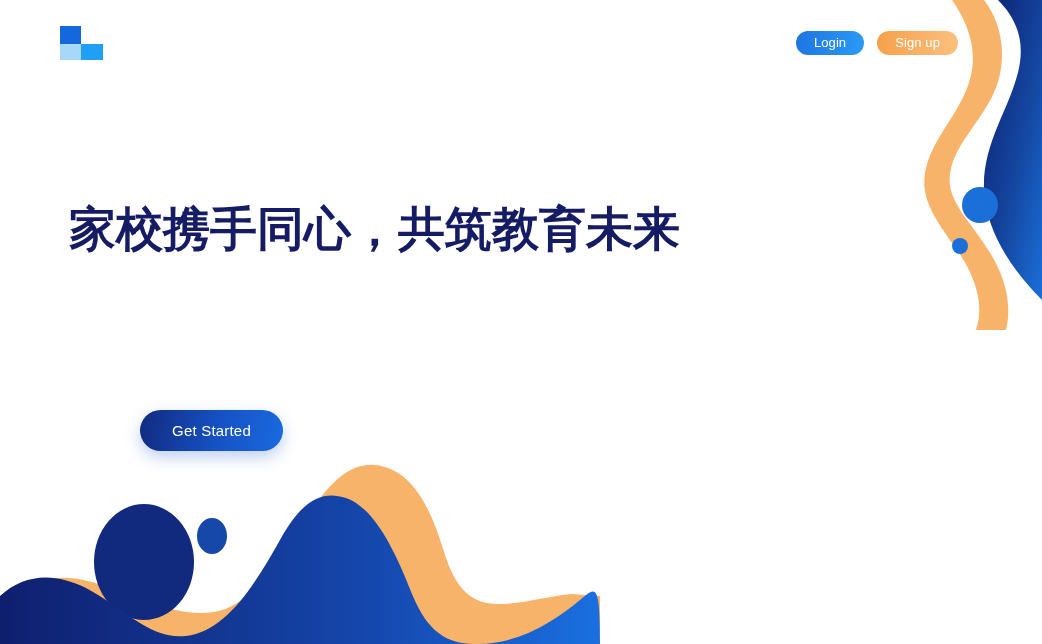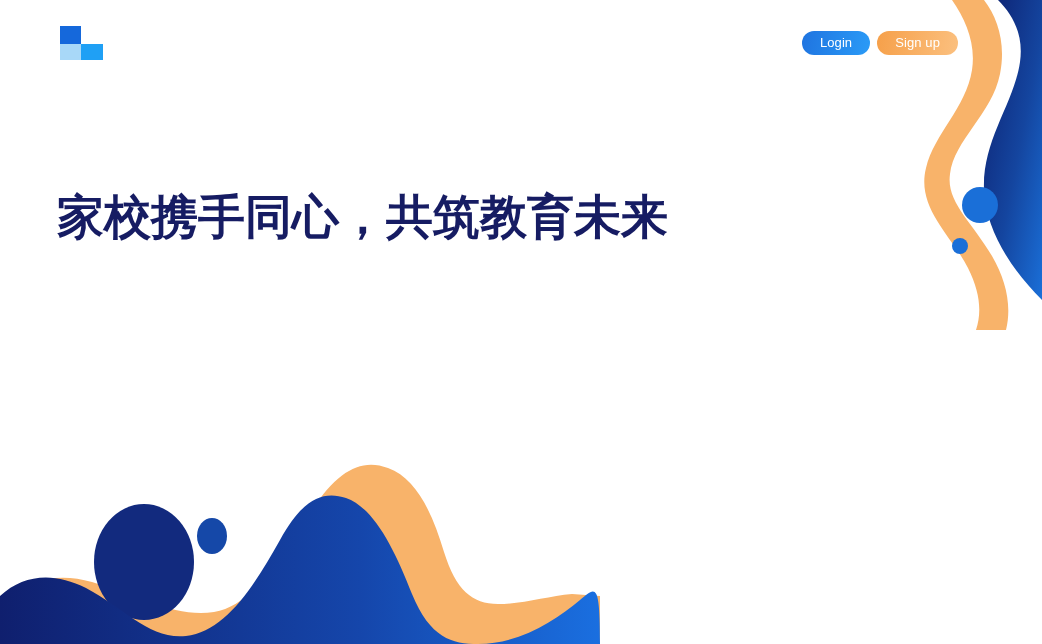--- a/index.html
+++ b/index.html
@@ -47,21 +47,21 @@
   .logo-sq.a { left: 0;    top: 0;  width: 21px; height: 18px; background: #1568db; }
   .logo-sq.b { left: 0;    top: 18px; width: 21px; height: 16px; background: #a8d8f8; }
   .logo-sq.c { left: 21px; top: 18px; width: 22px; height: 16px; background: #1fa0f5; }
 
   .nav-actions {
     position: absolute;
     right: 84px;
     top: 31px;
     display: flex;
     align-items: center;
-    gap: 7px;
+    gap: 13px;
   }
   .btn-pill {
     border: none;
     outline: none;
     cursor: pointer;
     color: #ffffff;
     font-family: "Liberation Sans", sans-serif;
     font-size: 13px;
     font-weight: 400;
     letter-spacing: .1px;
@@ -76,21 +76,21 @@
 
   
   .hero {
     position: absolute;
     left: 57px;
     top: 186px;
     z-index: 4;
     width: 900px;
   }
   .headline {
-    margin: 0;
+    margin: 12px;
     color: #161c63;
     font-family: "Liberation Sans", "DejaVu Sans", sans-serif;
     font-size: 47px;
     font-weight: bold;
     line-height: 62px;
     letter-spacing: 0px;
     white-space: nowrap;
   }
   .headline .line { display: block; }
 
@@ -225,14 +225,17 @@
       <button class="btn-pill btn-signup">Sign up</button>
     </div>
   </div>
 
   <div class="hero">
     <h1 class="headline">
       <span class="line">家校携手同心，共筑教育未来</span>
     </h1>
   </div>
 
+  <div class="cta-wrap">
+    <button class="btn-cta">Get Started</button>
+  </div>
 
 </div>
 
 </body></html>

